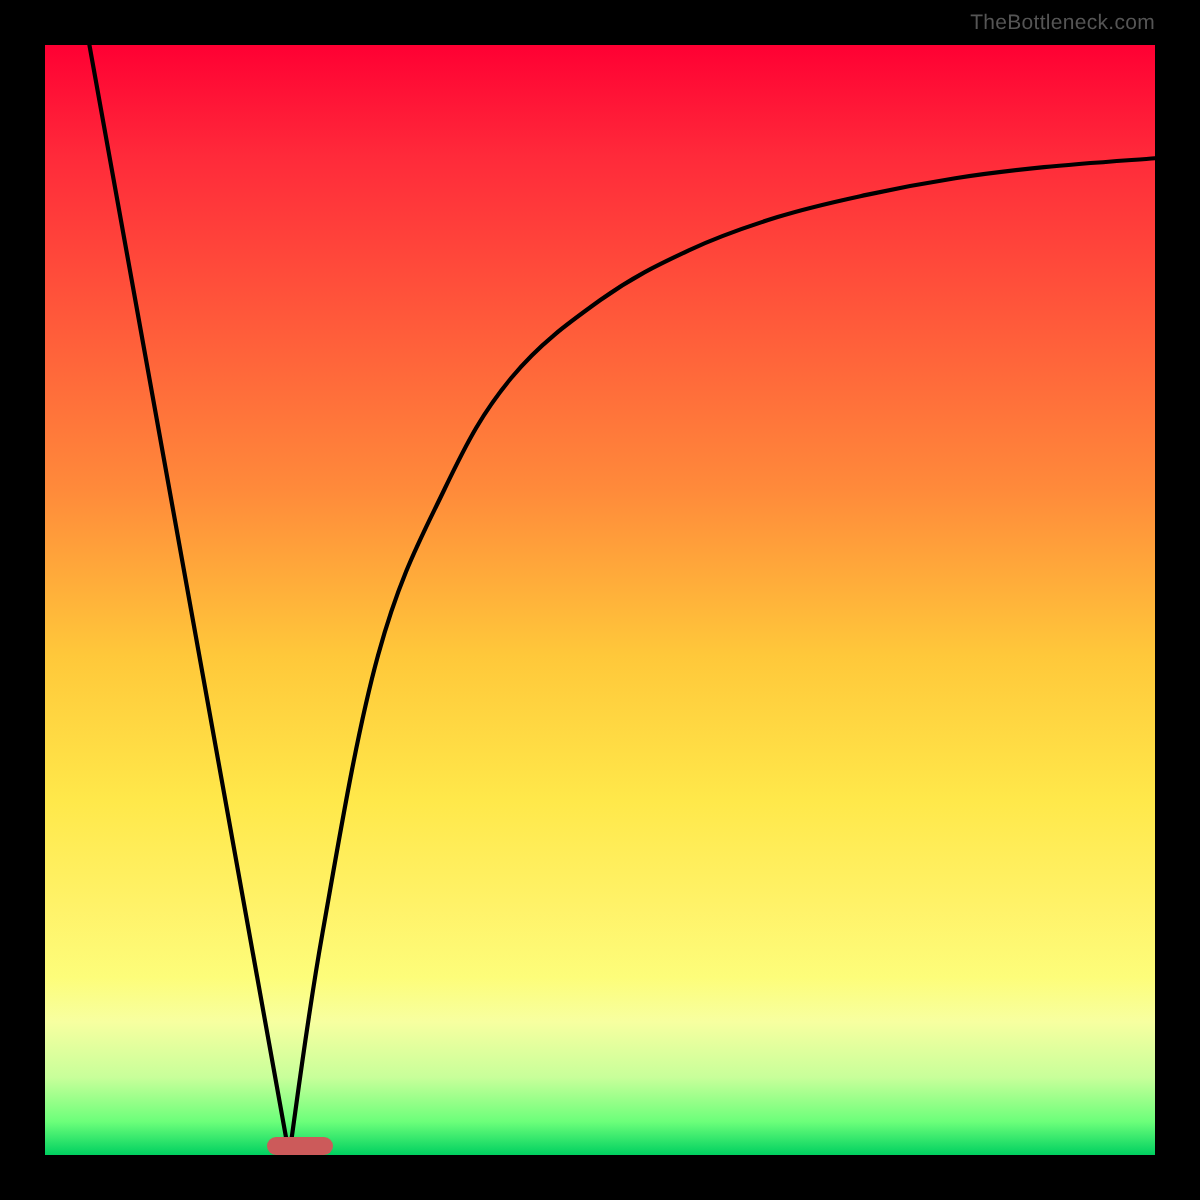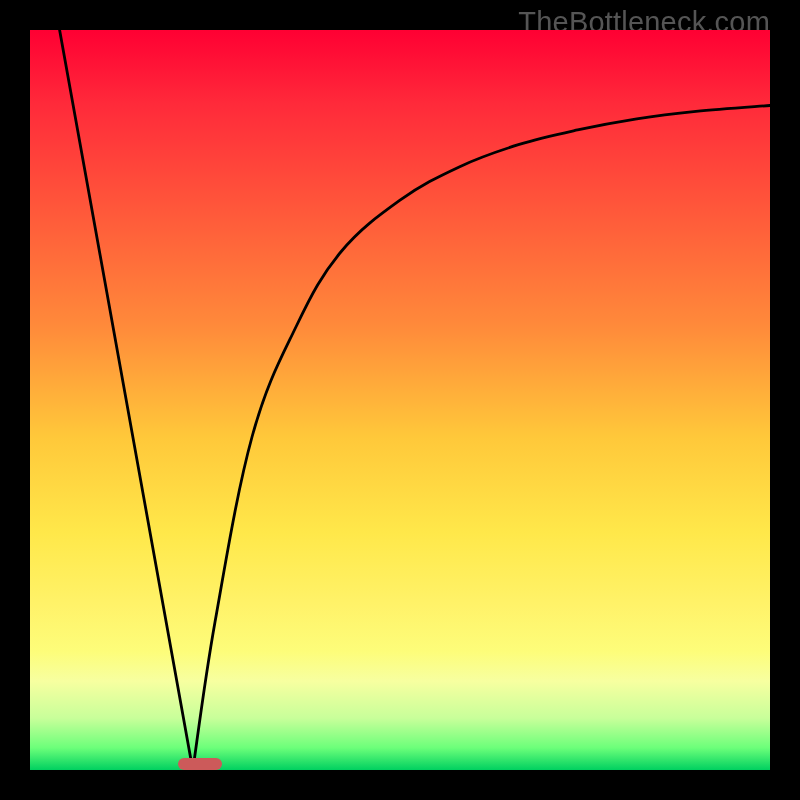--- a/index.html
+++ b/index.html
@@ -31,21 +31,21 @@
         #6cff7a 97%,
         #00d060 100%
       );
     }
     .curves { position: absolute; inset: 0; }
     .attribution {
       position: absolute;
       top: 6px;
       right: 30px;
       color: #555;
-      font-size: 29px;
+      font-size: 14px;
       font-weight: 500;
       letter-spacing: 0.2px;
     }
     .marker {
       position: absolute;
       height: 12px;
       border-radius: 6px;
       background: #cc5a5a;
     }
   </style>

